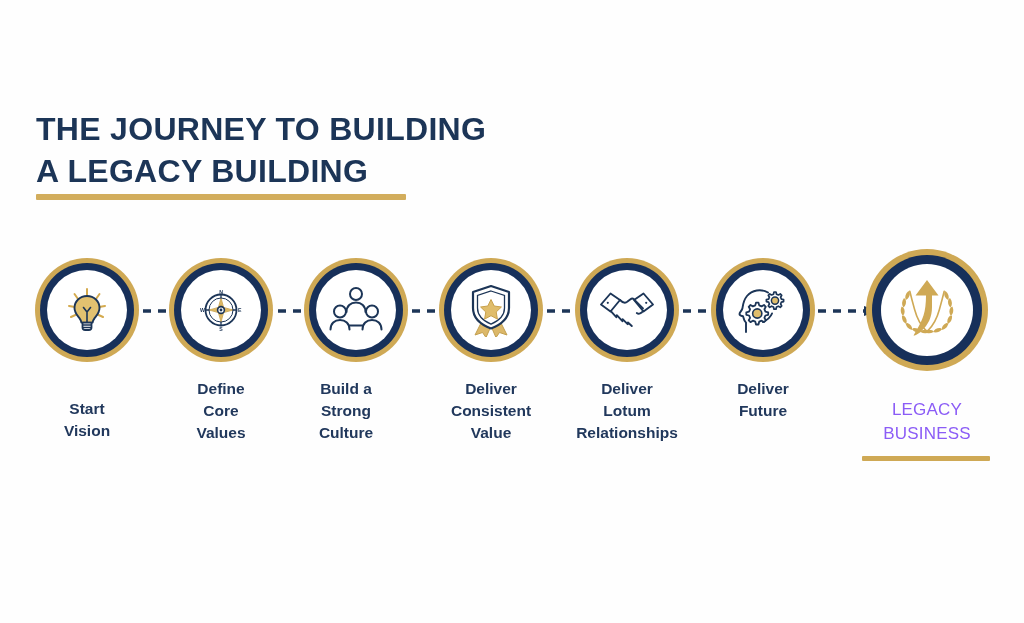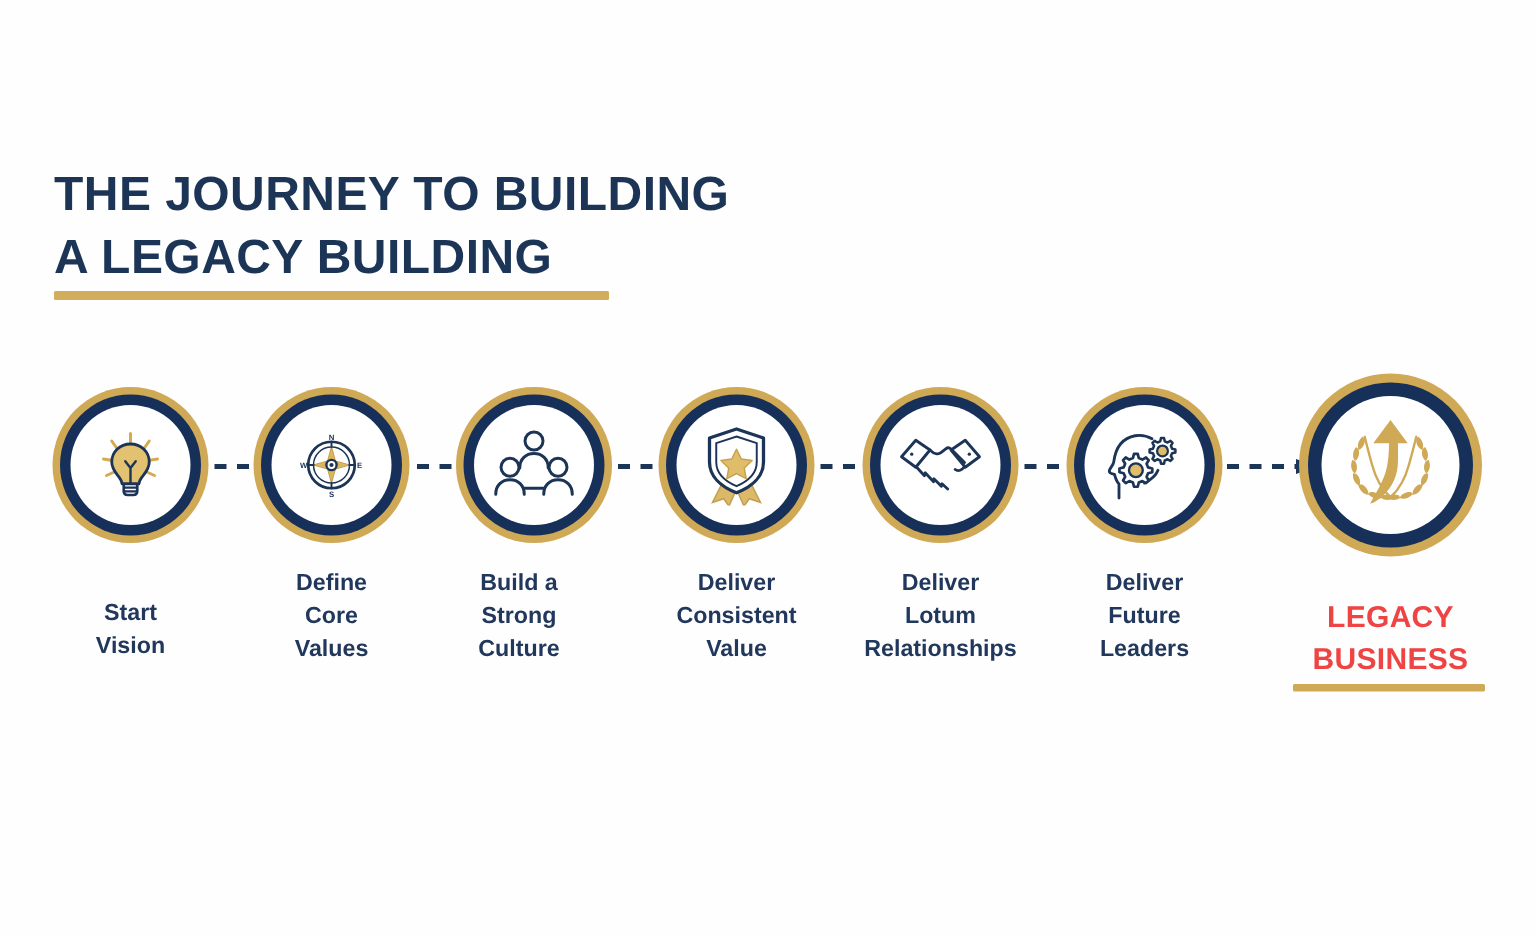--- a/index.html
+++ b/index.html
@@ -115,23 +115,23 @@
     color: #21385c;
     font-size: 15.5px;
     font-weight: bold;
     line-height: 1.42;
   }
   .label div { white-space: nowrap; }
 
   .final-label {
     position: absolute;
     text-align: center;
-    color: #ef4444;
-    font-size: 20px;
-    font-weight: bold;
+    color: #8b5cf6;
+    font-size: 17px;
+    font-weight: normal;
     line-height: 1.4;
     letter-spacing: 0.2px;
   }
   .final-rule {
     position: absolute;
     height: 5px;
     background: #cfa955;
     border-radius: 1px;
   }
 </style>
@@ -367,21 +367,20 @@
 
     <div class="label" style="left:547px; width:160px;">
       <div>Deliver</div>
       <div>Lotum</div>
       <div>Relationships</div>
     </div>
 
     <div class="label" style="left:693px; width:140px;">
       <div>Deliver</div>
       <div>Future</div>
-      <div>Leaders</div>
     </div>
 
     <div class="final-label" style="left:852px; top:20px; width:150px;">
       <div>LEGACY</div>
       <div>BUSINESS</div>
     </div>
     <div class="final-rule" style="left:862px; top:78px; width:128px;"></div>
 
   </div>
 

